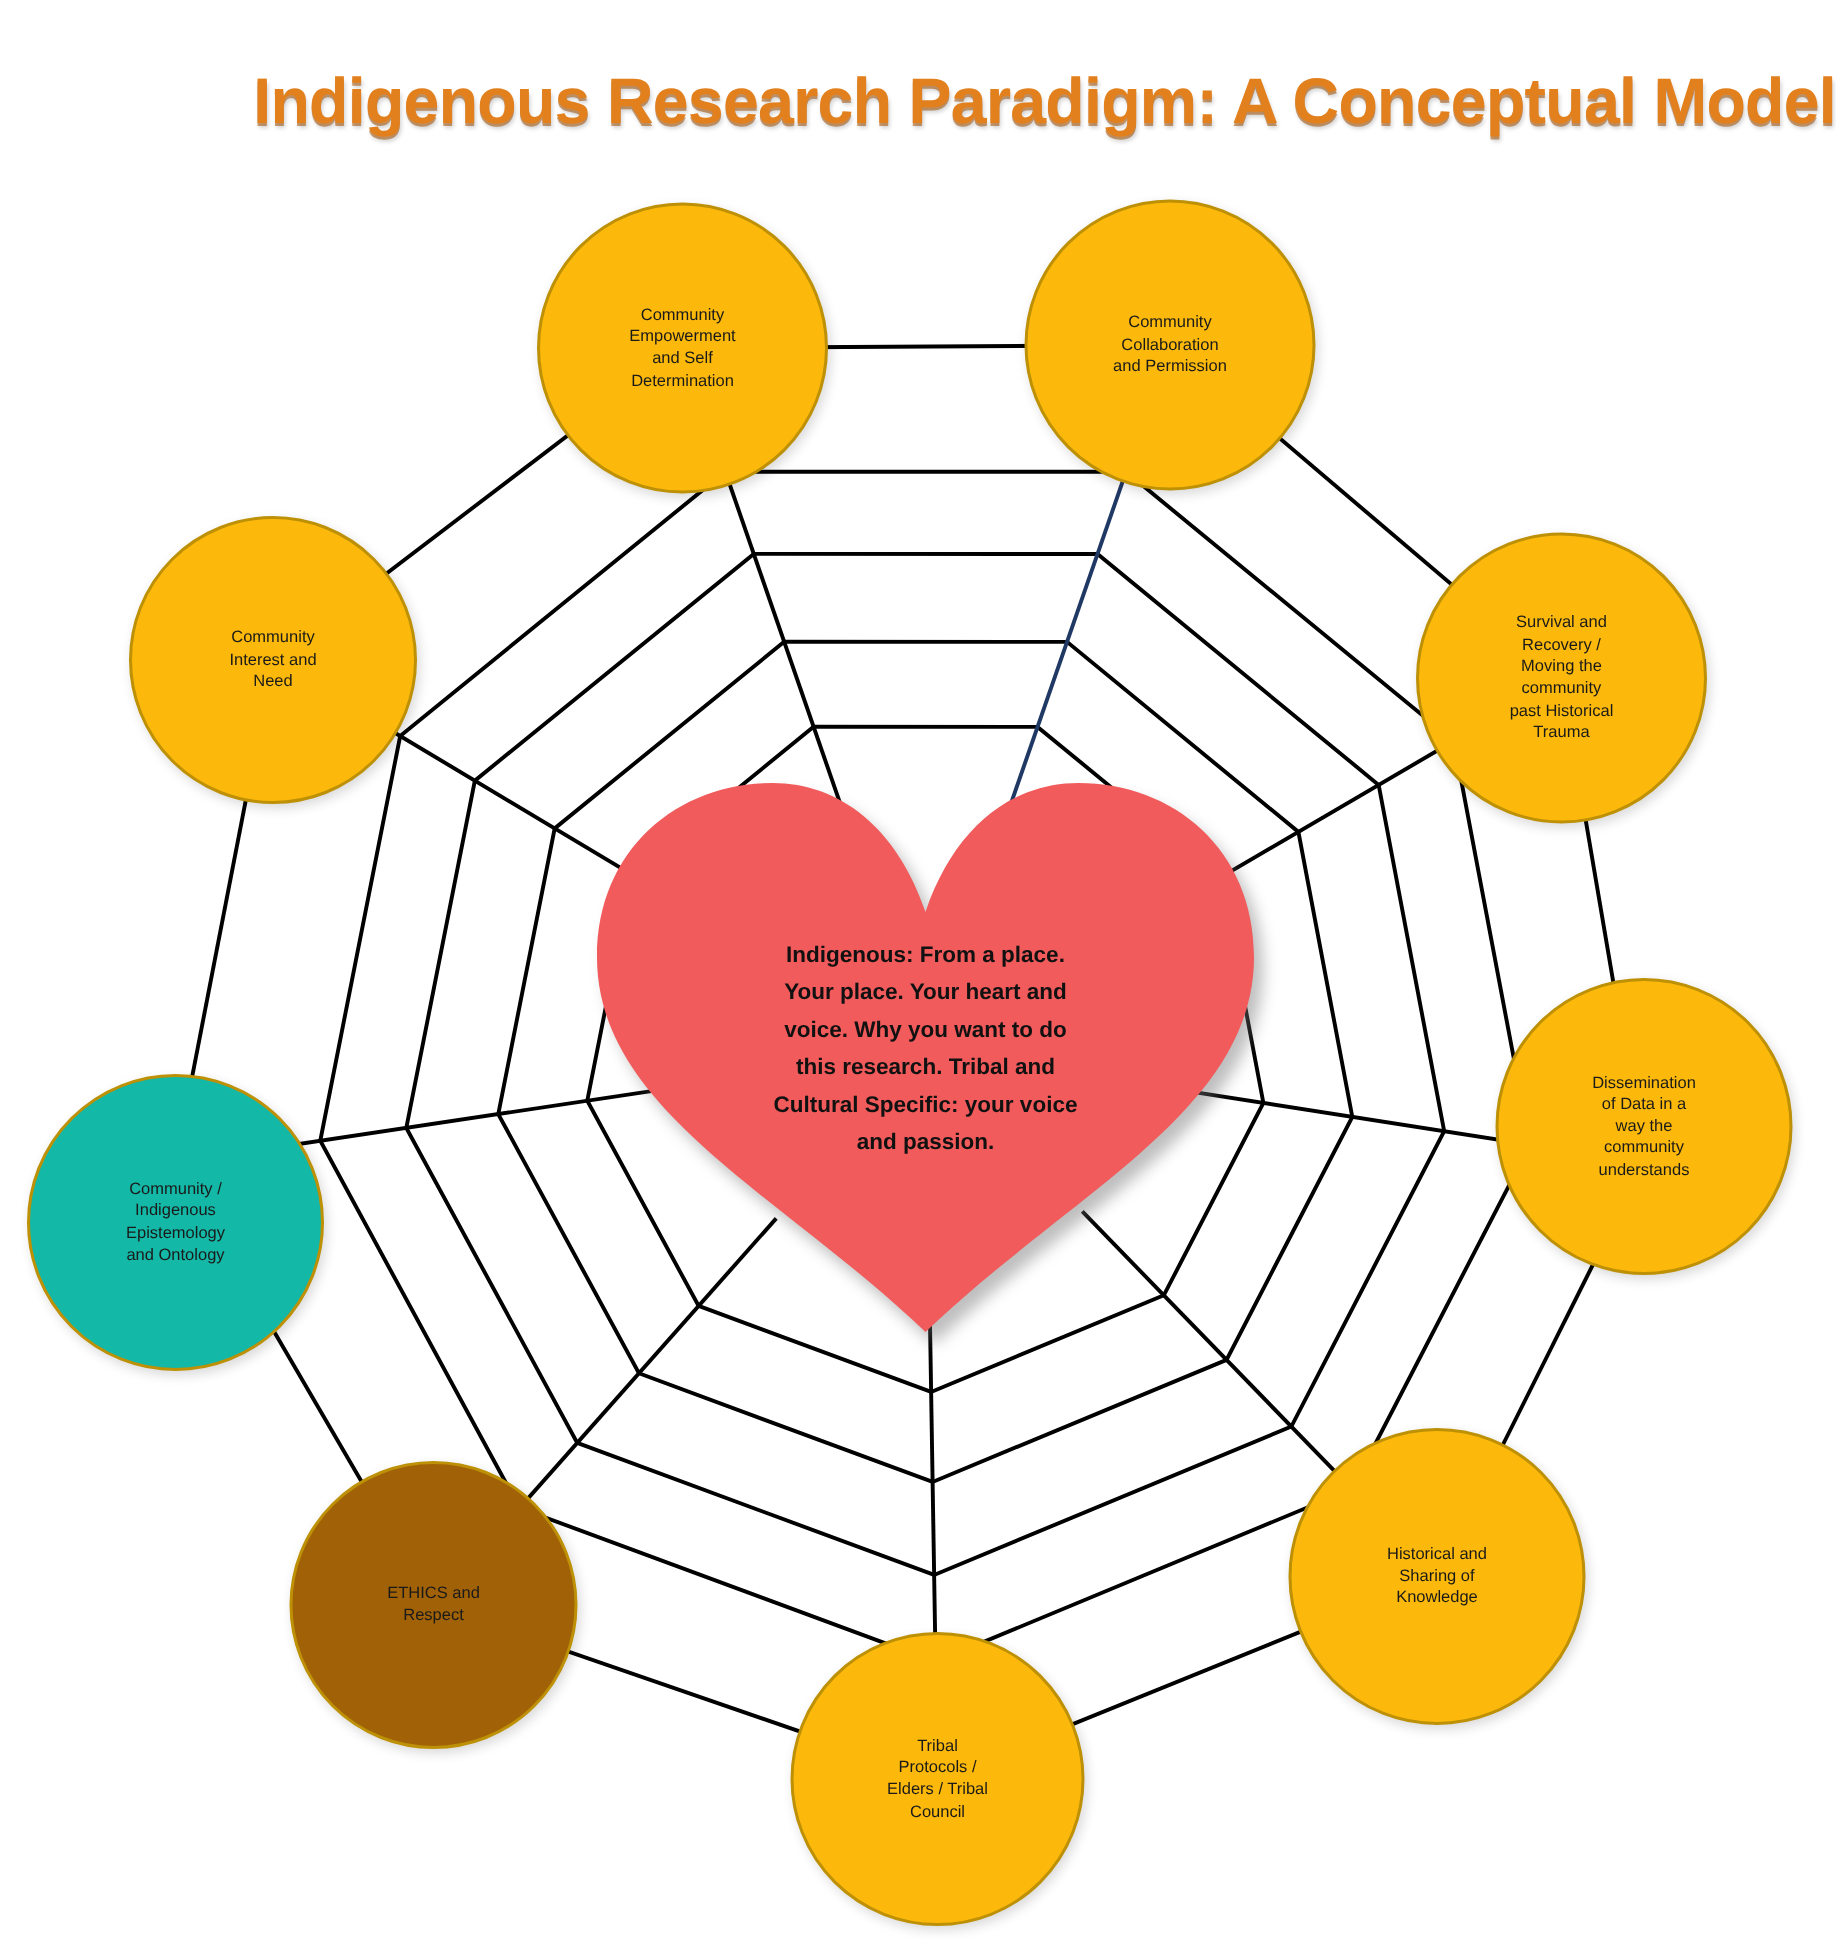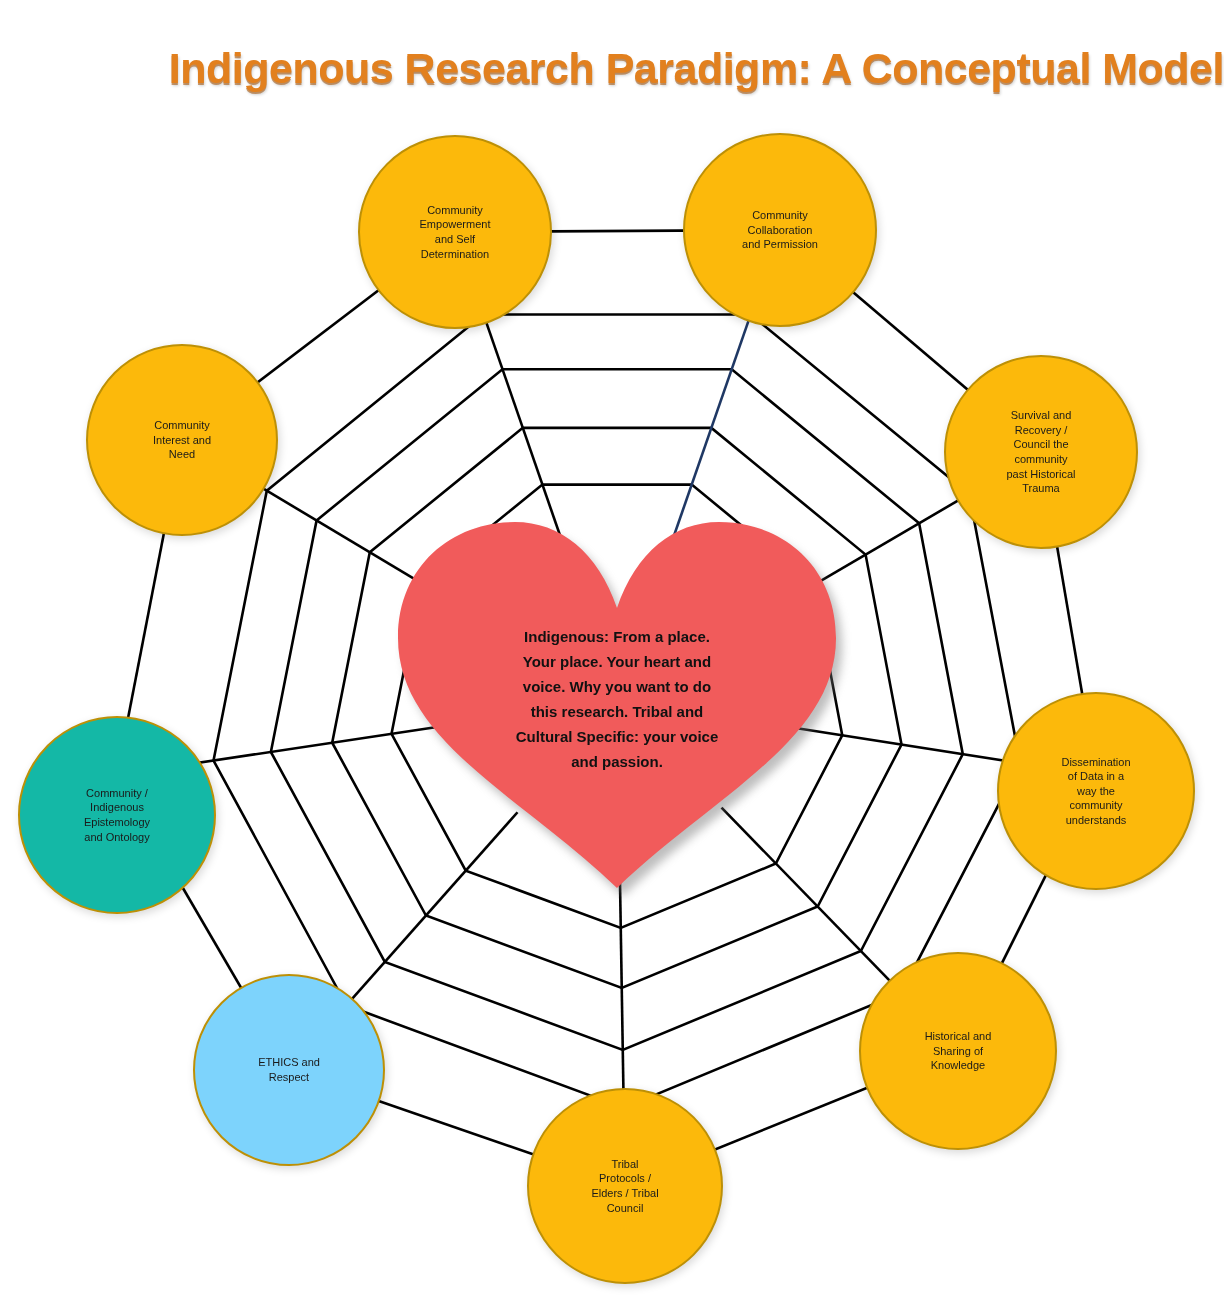--- a/index.html
+++ b/index.html
@@ -118,44 +118,44 @@
 Determination</span>
   </div>
   <div class="node" style="left: 683px; top: 133px; width: 194px; height: 194px; background: rgb(252, 185, 11); border: 2px solid rgb(189, 144, 6);">
     <span class="node-label" style="color: rgb(26, 26, 26);">Community
 Collaboration
 and Permission</span>
   </div>
   <div class="node" style="left: 944px; top: 355px; width: 194px; height: 194px; background: rgb(252, 185, 11); border: 2px solid rgb(189, 144, 6);">
     <span class="node-label" style="color: rgb(26, 26, 26);">Survival and
 Recovery /
-Council the
+Moving the
 community
 past Historical
 Trauma</span>
   </div>
-  <div class="node" style="left: 997px; top: 692px; width: 198px; height: 198px; background: rgb(252, 185, 11); border: 2px solid rgb(189, 144, 6);">
+  <div class="node" style="left: 997px; top: 652px; width: 198px; height: 198px; background: rgb(252, 185, 11); border: 2px solid rgb(189, 144, 6);">
     <span class="node-label" style="color: rgb(26, 26, 26);">Dissemination
 of Data in a
 way the
 community
 understands</span>
   </div>
   <div class="node" style="left: 859px; top: 952px; width: 198px; height: 198px; background: rgb(252, 185, 11); border: 2px solid rgb(189, 144, 6);">
     <span class="node-label" style="color: rgb(26, 26, 26);">Historical and
 Sharing of
 Knowledge</span>
   </div>
   <div class="node" style="left: 527px; top: 1088px; width: 196px; height: 196px; background: rgb(252, 185, 11); border: 2px solid rgb(189, 144, 6);">
     <span class="node-label" style="color: rgb(26, 26, 26);">Tribal
 Protocols /
 Elders / Tribal
 Council</span>
   </div>
-  <div class="node" style="left: 193px; top: 974px; width: 192px; height: 192px; background: #7dd3fc; border: 2px solid rgb(189, 144, 6);">
+  <div class="node" style="left: 193px; top: 974px; width: 192px; height: 192px; background: #a16207; border: 2px solid rgb(189, 144, 6);">
     <span class="node-label" style="color: rgb(26, 26, 26);">ETHICS and
 Respect</span>
   </div>
   <div class="node" style="left: 18px; top: 716px; width: 198px; height: 198px; background: #14b8a6; border: 2px solid rgb(189, 144, 6);">
     <span class="node-label" style="color: rgb(26, 26, 26);">Community /
 Indigenous
 Epistemology
 and Ontology</span>
   </div>
   <div class="node" style="left: 86px; top: 344px; width: 192px; height: 192px; background: rgb(252, 185, 11); border: 2px solid rgb(189, 144, 6);">

